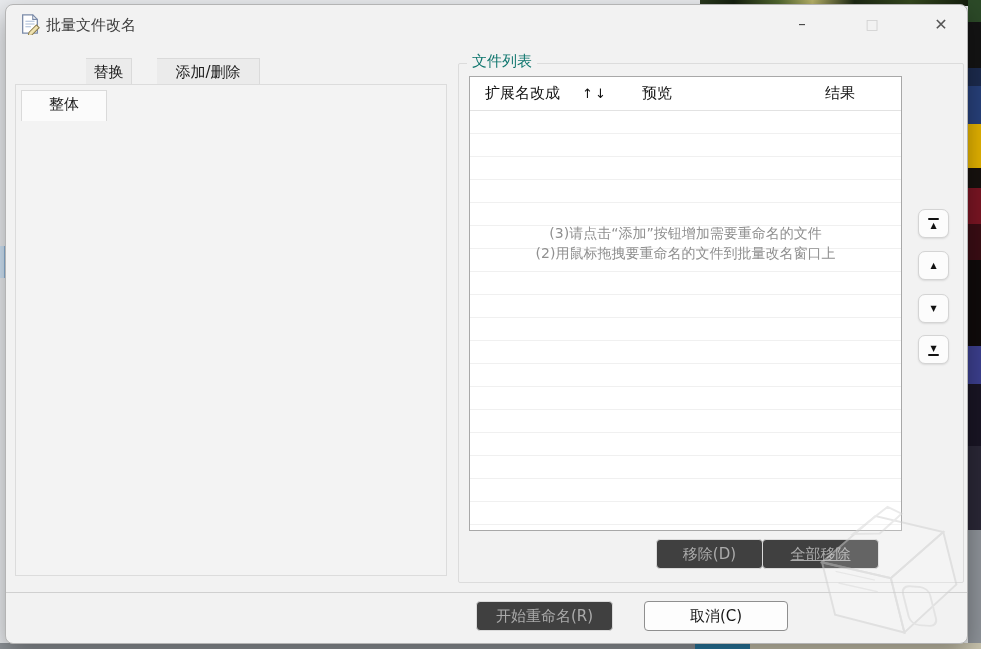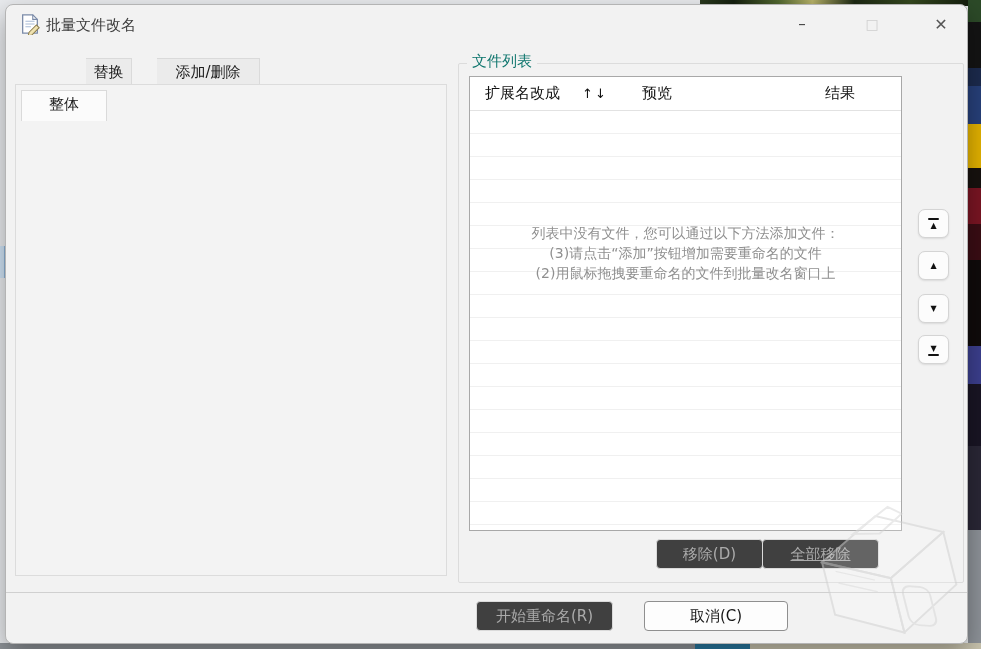--- a/index.html
+++ b/index.html
@@ -185,21 +185,20 @@
       <div class="vsep" style="left:325px;"></div>
       <div class="list-header">
         <div class="hcell" style="left:15px;">
           <span>扩展名改成</span><span class="sorticons"><span>↑</span><span>↓</span></span>
         </div>
         <div class="hcell" style="left:172px;">预览</div>
         <div class="hcell" style="left:355px;">结果</div>
       </div>
       <div class="list-body"></div>
       <div class="empty-msg">
-        <div>列表中没有文件，您可以通过以下方法添加文件：</div>
         <div>(3)请点击“添加”按钮增加需要重命名的文件</div>
         <div>(2)用鼠标拖拽要重命名的文件到批量改名窗口上</div>
       </div>
     </div>
 
     <button class="movebtn" style="top:204px;">
       <span class="bar"></span>
       <span>▲</span>
     </button>
     <button class="movebtn" style="top:246px;">

